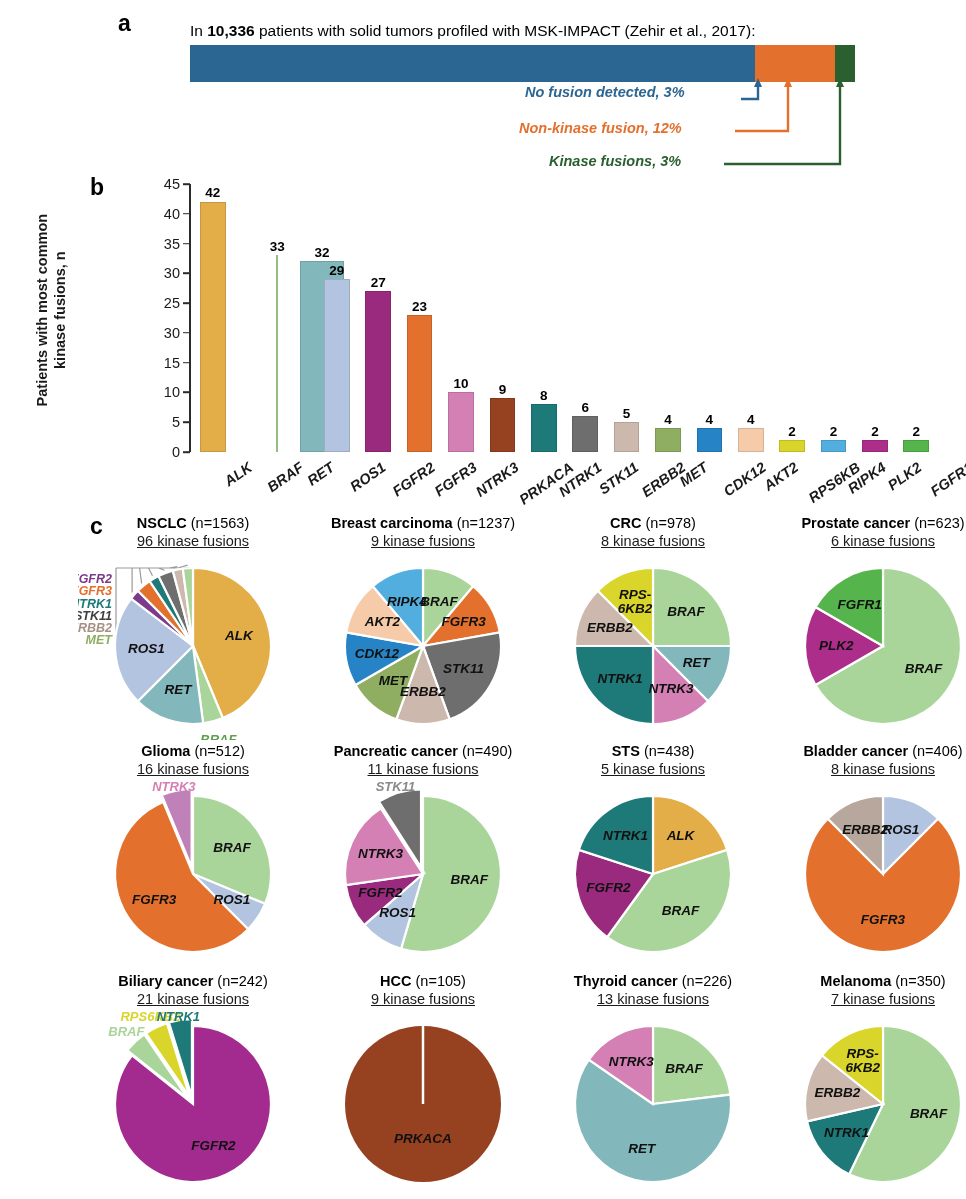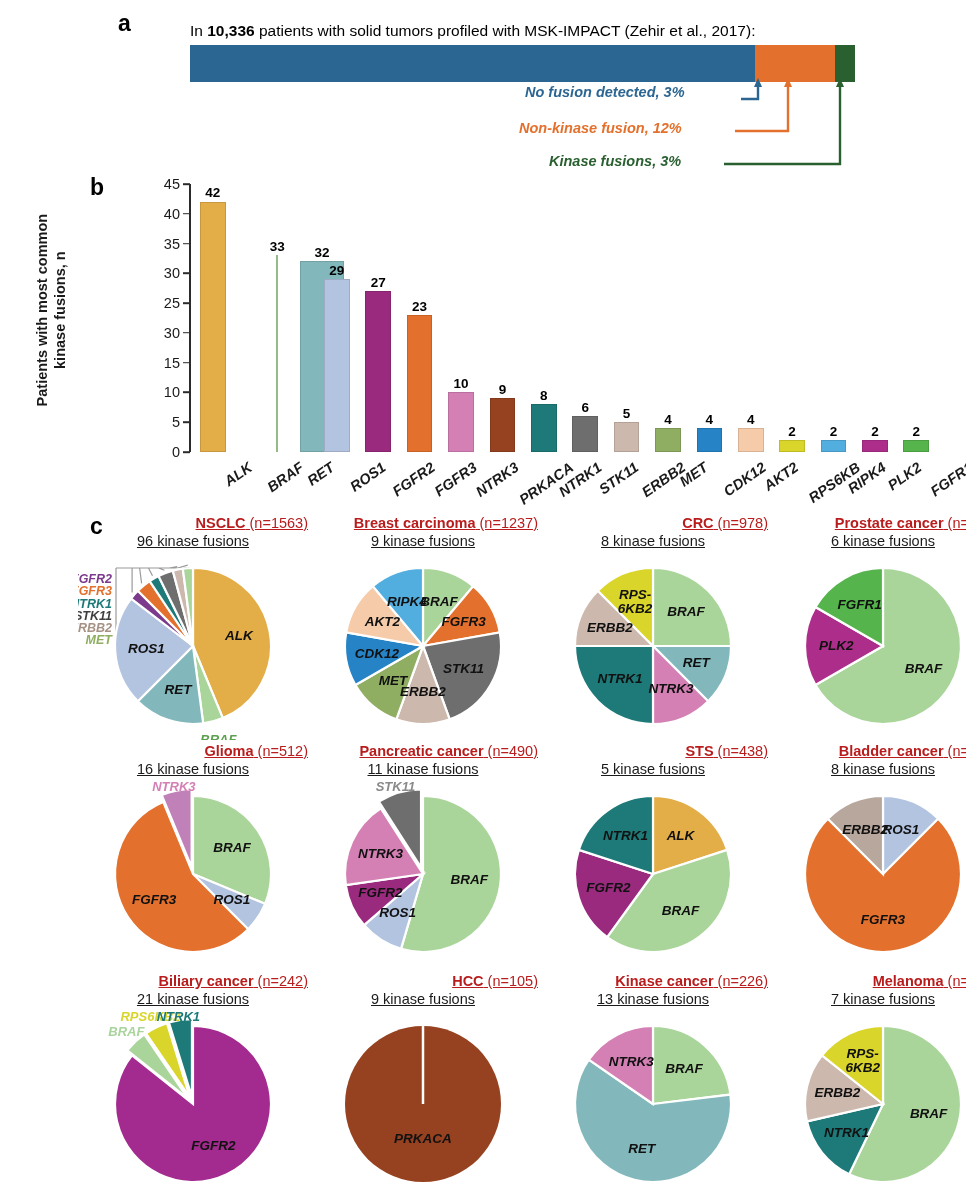--- a/index.html
+++ b/index.html
@@ -96,23 +96,22 @@
     transform-origin: right top;
     transform: rotate(-35deg);
     text-align: right;
   }
 
   
   #panel-c { position: absolute; left: 0; top: 505px; width: 966px; height: 694px; }
   #panel-c .letter { left: 90px; top: 8px; }
   .pie-cell { position: absolute; width: 230px; }
   .pie-title {
-    text-align: right; font-size: 14.5px; line-height: 1.22;
-    color: #b91c1c;
-    text-decoration: underline;
+    text-align: center; font-size: 14.5px; line-height: 1.22;
+    color: #000000;
   }
   .pie-title .bold { font-weight: bold; }
   .pie-sub { text-align: center; font-size: 14.5px; line-height: 1.22; text-decoration: underline; }
   .pie-holder { position: relative; width: 230px; }
   .pie-svg { display: block; margin: 0 auto; }
   .slice-label {
     font-family: "Liberation Sans", sans-serif;
     font-size: 13.5px; font-style: italic; font-weight: bold;
     fill: #111; text-anchor: middle; dominant-baseline: middle;
   }
@@ -454,21 +453,21 @@
       <div class="pie-sub">9 kinase fusions</div>
       <div class="pie-holder">
         <svg class="pie-svg" width="230" height="190">
           <circle cx="115" cy="96" r="78" fill="#96411f"></circle>
           <line x1="115" y1="18" x2="115" y2="96" stroke="#ffffff" stroke-width="2.5"></line>
           <text x="115" y="131.1" class="slice-label">PRKACA</text>
         </svg>
       </div>
     </div>
     <div class="pie-cell" style="left: 538px; top: 468px;">
-      <div class="pie-title"><span class="bold">Kinase cancer</span><span> (n=226)</span></div>
+      <div class="pie-title"><span class="bold">Thyroid cancer</span><span> (n=226)</span></div>
       <div class="pie-sub">13 kinase fusions</div>
       <div class="pie-holder">
         <svg class="pie-svg" width="230" height="190">
           <path d="M 115 96 L 115 18 A 78 78 0 0 1 192.4312921796482 86.59813894008481 Z" fill="#aad59a" stroke="#ffffff" stroke-width="2.2"></path>
           <path d="M 115 96 L 192.4312921796482 86.59813894008481 A 78 78 0 1 1 50.807258460294776 51.69094975496989 Z" fill="#82b8bb" stroke="#ffffff" stroke-width="2.2"></path>
           <path d="M 115 96 L 50.807258460294776 51.69094975496989 A 78 78 0 0 1 114.99999999999999 18 Z" fill="#d480b4" stroke="#ffffff" stroke-width="2.2"></path>
           <text x="146.03414040566923" y="60.96969698559247" class="slice-label">BRAF</text>
           <text x="103.8000269113423" y="141.44007705553923" class="slice-label">RET</text>
           <text x="93.25095554835161" y="54.56065799942979" class="slice-label">NTRK3</text>
         </svg>

